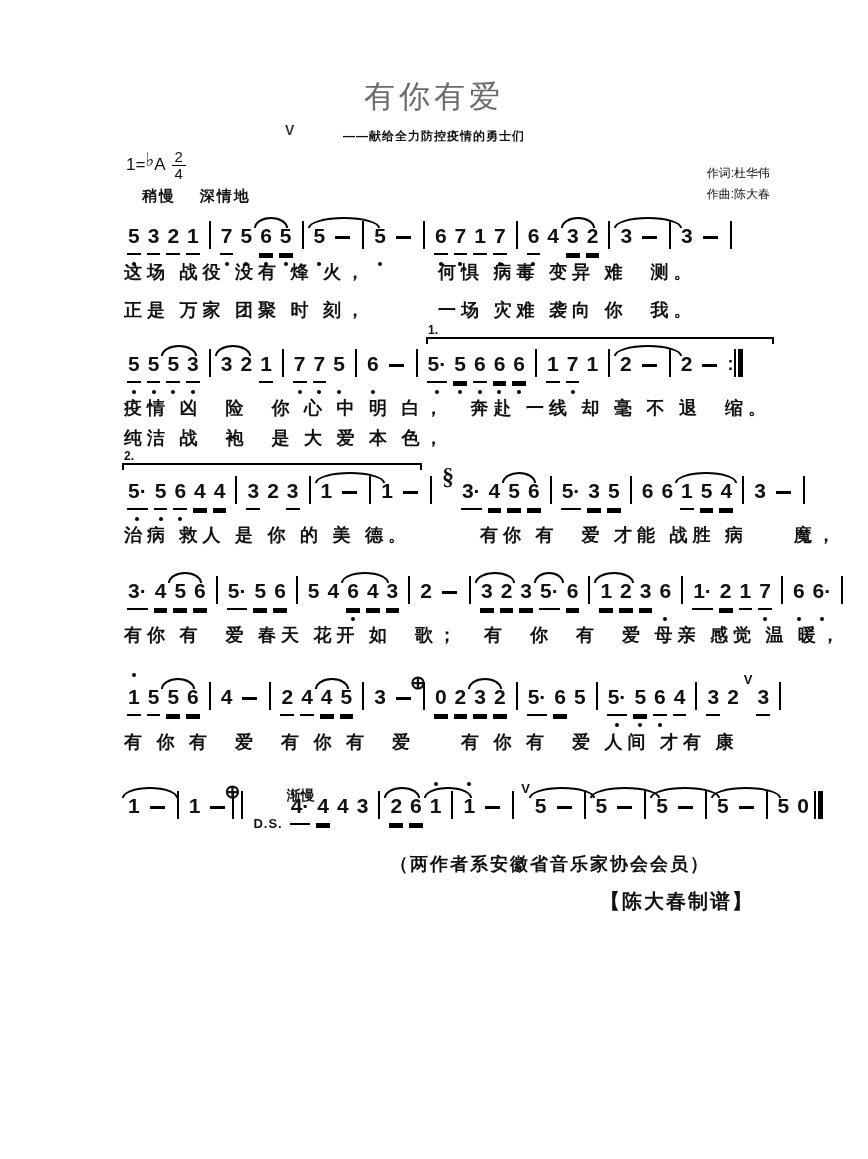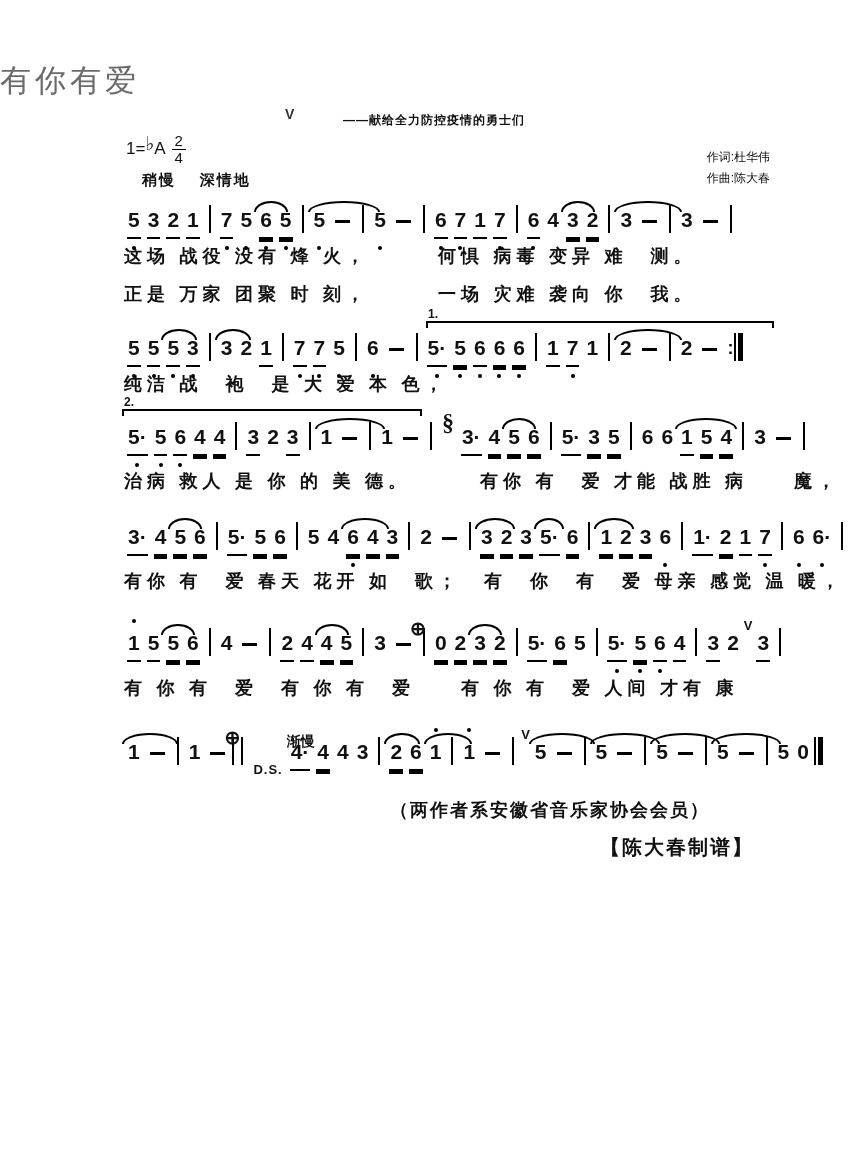--- a/index.html
+++ b/index.html
@@ -1,20 +1,20 @@
 <!DOCTYPE html>
 <html><head>
 <meta charset="utf-8">
 <style>
   html,body{margin:0;padding:0;background:#fff;}
   body{width:868px;min-height:1159px;font-family:"Liberation Sans",sans-serif;color:#111;}
   .page{position:relative;width:868px;min-height:1159px;background:#fff;overflow:hidden;}
 
   
-  .title{margin-top:60px;text-align:left;font-size:31px;letter-spacing:4px;color:#6b6b6b;font-family:Liberation Mono, monospace;}
+  .title{margin-top:76px;text-align:center;font-size:31px;letter-spacing:4px;color:#6b6b6b;font-family:Liberation Mono, monospace;}
   .subtitle-row{position:relative;text-align:center;margin-top:8px;}
   .subtitle{font-size:12px;font-weight:bold;letter-spacing:1px;}
   .breath-top{position:absolute;left:285px;top:-4px;font-size:14px;font-weight:bold;color:#333;}
   .meta{position:relative;height:60px;margin-top:2px;}
   .keysig{position:absolute;left:126px;top:2px;font-size:17px;font-weight:normal;}
   .flat{font-size:19px;position:relative;top:-4px;}
   .frac{display:inline-block;vertical-align:middle;text-align:center;margin-left:2px;}
   .frac .top{display:block;border-bottom:1.5px solid #000;padding:0 3px;font-size:15px;line-height:16px;}
   .frac .bot{display:block;padding:0 3px;font-size:15px;line-height:16px;}
   .credits{position:absolute;right:98px;top:16px;text-align:center;font-size:12px;line-height:21px;}
@@ -90,20 +90,21 @@
     <div class="notes"><span class="tok u1"><span class="num">5</span><span class="dotlo"></span></span><span class="tok u1"><span class="num">3</span></span><span class="tok u1"><span class="num">2</span></span><span class="tok u1"><span class="num">1</span></span><span class="bar"></span><span class="tok u1"><span class="num">7</span><span class="dotlo"></span></span><span class="tok "><span class="num">5</span><span class="dotlo"></span></span><span class="arc"><span class="arcline" style="width: 30px;"></span></span><span class="tok u2"><span class="num">6</span><span class="dotlo"></span></span><span class="tok u2"><span class="num">5</span><span class="dotlo"></span></span><span class="bar"></span><span class="arc"><span class="arcline" style="width: 68px;"></span></span><span class="tok "><span class="num">5</span><span class="dotlo"></span></span><span class="dash"></span><span class="bar"></span><span class="tok "><span class="num">5</span><span class="dotlo"></span></span><span class="dash"></span><span class="bar"></span><span class="tok u1"><span class="num">6</span><span class="dotlo"></span></span><span class="tok u1"><span class="num">7</span><span class="dotlo"></span></span><span class="tok u1"><span class="num">1</span></span><span class="tok u1"><span class="num">7</span><span class="dotlo"></span></span><span class="bar"></span><span class="tok u1"><span class="num">6</span><span class="dotlo"></span></span><span class="tok "><span class="num">4</span></span><span class="arc"><span class="arcline" style="width: 30px;"></span></span><span class="tok u2"><span class="num">3</span></span><span class="tok u2"><span class="num">2</span></span><span class="bar"></span><span class="arc"><span class="arcline" style="width: 64px;"></span></span><span class="tok "><span class="num">3</span></span><span class="dash"></span><span class="bar"></span><span class="tok "><span class="num">3</span></span><span class="dash"></span><span class="bar"></span></div>
     <div class="lyrics" style="margin-top:4px;">这场 战役 没有 烽 火，　　　何惧 病毒 变异 难　测。</div>
     <div class="lyrics">正是 万家 团聚 时 刻，　　　一场 灾难 袭向 你　我。</div>
   </div>
 
   <div class="system sys-pad" style="margin-top:2px;">
     <div class="volta" style="left:302px;width:348px;">
       <span class="vlabel">1.</span>
     </div>
     <div class="notes"><span class="tok u1"><span class="num">5</span><span class="dotlo"></span></span><span class="tok u1"><span class="num">5</span><span class="dotlo"></span></span><span class="arc"><span class="arcline" style="width: 32px;"></span></span><span class="tok u1"><span class="num">5</span><span class="dotlo"></span></span><span class="tok u1"><span class="num">3</span><span class="dotlo"></span></span><span class="bar"></span><span class="arc"><span class="arcline" style="width: 32px;"></span></span><span class="tok "><span class="num">3</span></span><span class="tok "><span class="num">2</span></span><span class="tok u1"><span class="num">1</span></span><span class="bar"></span><span class="tok u1"><span class="num">7</span><span class="dotlo"></span></span><span class="tok u1"><span class="num">7</span><span class="dotlo"></span></span><span class="tok "><span class="num">5</span><span class="dotlo"></span></span><span class="bar"></span><span class="tok "><span class="num">6</span><span class="dotlo"></span></span><span class="dash"></span><span class="bar"></span><span class="tok u1"><span class="num">5·</span><span class="dotlo"></span></span><span class="tok u2"><span class="num">5</span><span class="dotlo"></span></span><span class="tok u1"><span class="num">6</span><span class="dotlo"></span></span><span class="tok u2"><span class="num">6</span><span class="dotlo"></span></span><span class="tok u2"><span class="num">6</span><span class="dotlo"></span></span><span class="bar"></span><span class="tok u1"><span class="num">1</span></span><span class="tok u1"><span class="num">7</span><span class="dotlo"></span></span><span class="tok "><span class="num">1</span></span><span class="bar"></span><span class="arc"><span class="arcline" style="width: 64px;"></span></span><span class="tok "><span class="num">2</span></span><span class="dash"></span><span class="bar"></span><span class="tok "><span class="num">2</span></span><span class="dash"></span><span class="rdots">:</span><span class="bar tight"></span><span class="bar thick"></span></div>
+    <div class="lyrics">疫情 凶　险　你 心 中 明 白，　奔赴 一线 却 毫 不 退　缩。</div>
     <div class="lyrics" style="margin-top:4px;">纯洁 战　袍　是 大 爱 本 色，</div>
   </div>
 
   <div class="system sys-pad" style="margin-top:0px;">
     <div class="volta" style="left:-2px;width:300px;">
       <span class="vlabel">2.</span>
     </div>
     <div class="notes"><span class="tok u1"><span class="num">5·</span><span class="dotlo"></span></span><span class="tok u1"><span class="num">5</span><span class="dotlo"></span></span><span class="tok u1"><span class="num">6</span><span class="dotlo"></span></span><span class="tok u2"><span class="num">4</span></span><span class="tok u2"><span class="num">4</span></span><span class="bar"></span><span class="tok u1"><span class="num">3</span></span><span class="tok "><span class="num">2</span></span><span class="tok u1"><span class="num">3</span></span><span class="bar"></span><span class="arc"><span class="arcline" style="width: 66px;"></span></span><span class="tok "><span class="num">1</span></span><span class="dash"></span><span class="bar"></span><span class="tok "><span class="num">1</span></span><span class="dash"></span><span class="bar"></span><span class="segno">§</span><span class="tok u1"><span class="num">3·</span></span><span class="tok u2"><span class="num">4</span></span><span class="arc"><span class="arcline" style="width: 30px;"></span></span><span class="tok u2"><span class="num">5</span></span><span class="tok u2"><span class="num">6</span></span><span class="bar"></span><span class="tok u1"><span class="num">5·</span></span><span class="tok u2"><span class="num">3</span></span><span class="tok u2"><span class="num">5</span></span><span class="bar"></span><span class="tok "><span class="num">6</span></span><span class="tok "><span class="num">6</span></span><span class="arc"><span class="arcline" style="width: 58px;"></span></span><span class="tok u1"><span class="num">1</span></span><span class="tok u2"><span class="num">5</span></span><span class="tok u2"><span class="num">4</span></span><span class="bar"></span><span class="tok "><span class="num">3</span></span><span class="dash"></span><span class="bar"></span></div>
     <div class="lyrics">治病 救人 是 你 的 美 德。　　　有你 有　爱 才能 战胜 病　　魔，</div>
   </div>

